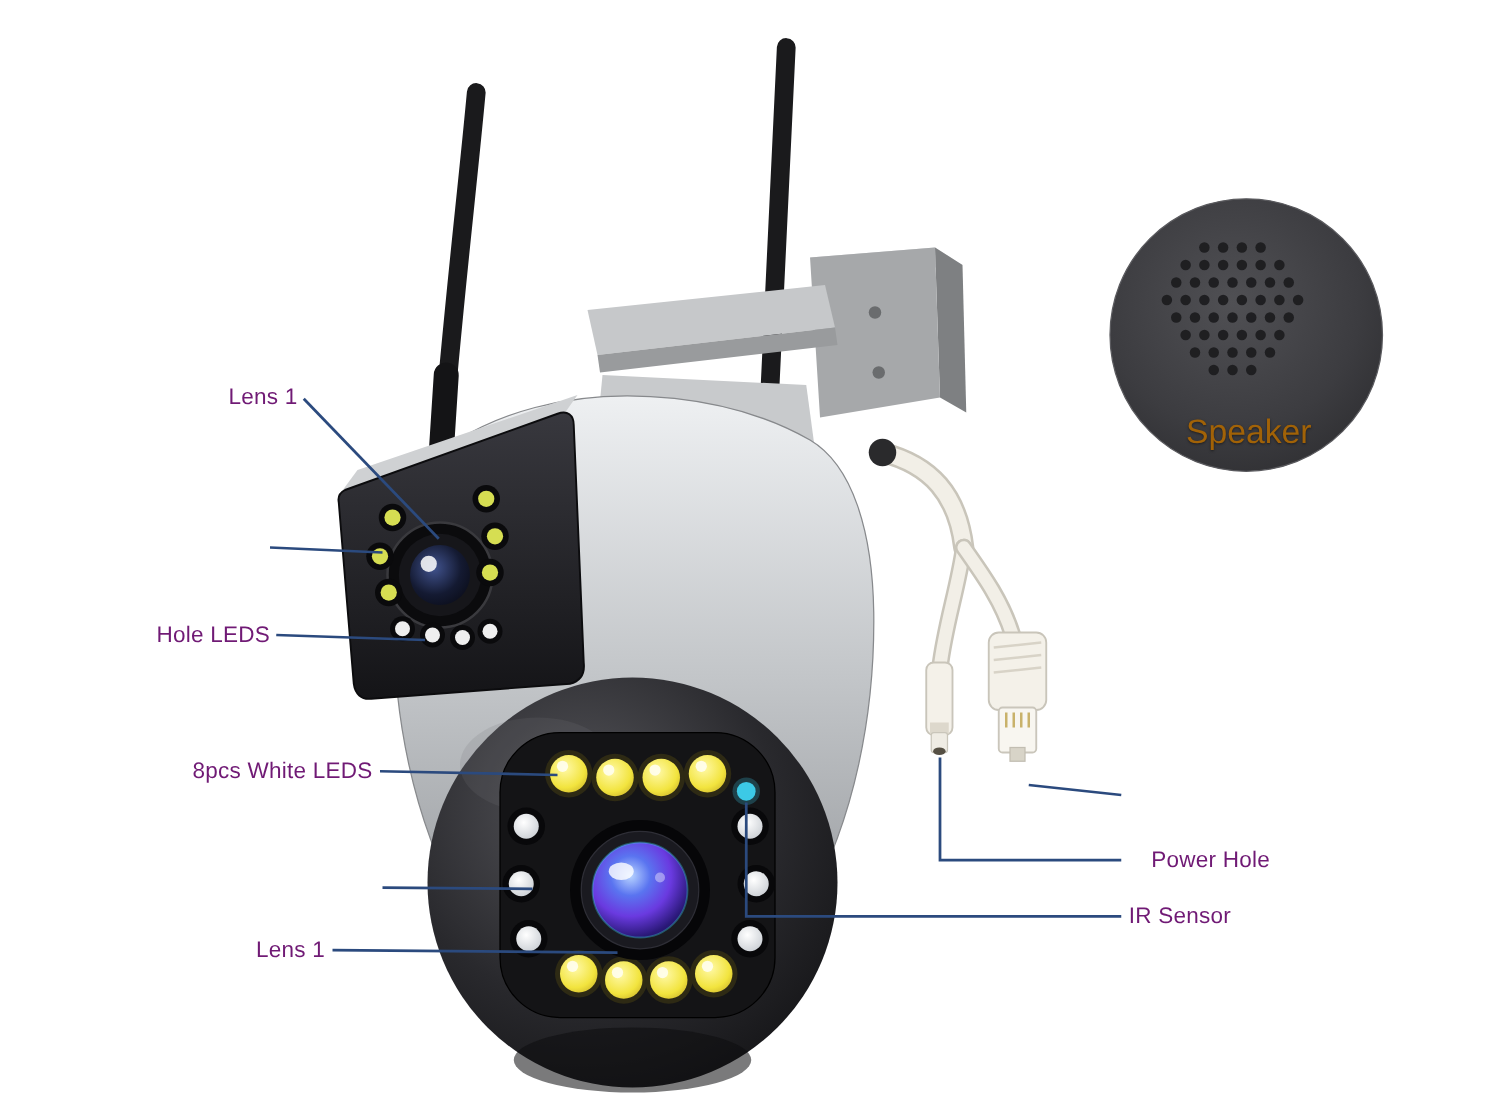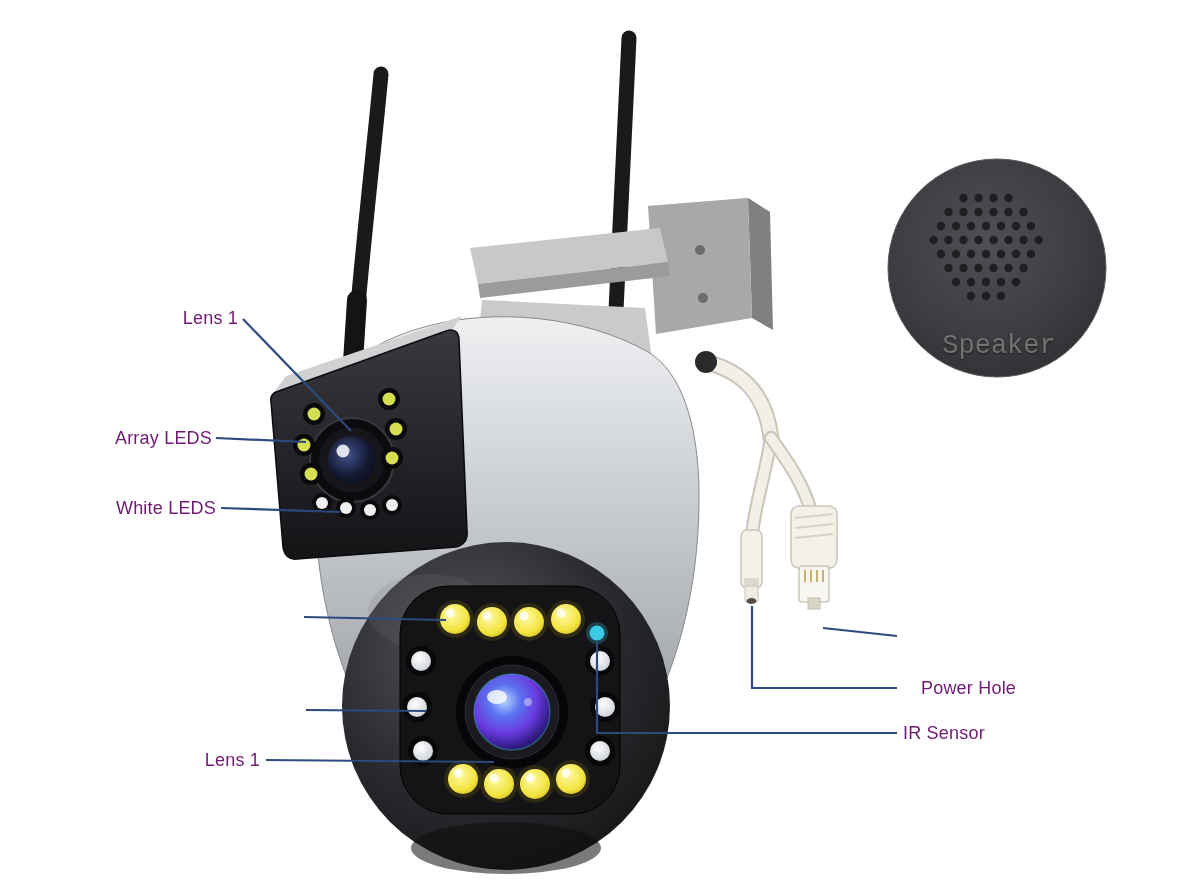--- a/index.html
+++ b/index.html
@@ -17,23 +17,22 @@
     color:#701a75;
     white-space:nowrap;
     transform:translateY(-50%);
     letter-spacing:.2px;
   }
   .lbl.right-align{text-align:right;}
   #speaker-label{
     position:absolute;
     transform:translate(-50%,-50%);
     font-size:27px;
-    color:#737373;
+    color:#a16207;
     text-shadow:0 1px 2px rgba(0,0,0,.5);
-    font-family:Liberation Mono, monospace;
   }
 </style>
 </head>
 <body>
 
 <div id="stage">
 
   <svg id="artwork" width="1200" height="894" viewBox="0 0 1200 894">
     <defs>
       <linearGradient id="silverGrad" x1="0" y1="0" x2="0" y2="1">
@@ -346,24 +345,24 @@
       <line x1="306" y1="710" x2="426" y2="711"></line>
       <line x1="266" y1="760" x2="494" y2="762"></line>
       <line x1="897" y1="636" x2="823" y2="628"></line>
       <polyline points="752,606 752,688 897,688"></polyline>
       <polyline points="597,642 597,733 897,733"></polyline>
     </g>
   </svg>
 
   <div class="lbl right-align" style="right:962px;top:318px;">Lens 1</div>
 
-  <div class="lbl right-align" style="right:988px;top:438px;">Array LEDS</div>
-
-  <div class="lbl right-align" style="right:984px;top:508px;">White LEDS</div>
-
+
+  <div class="lbl right-align" style="right:984px;top:508px;">Hole LEDS</div>
+
+  <div class="lbl right-align" style="right:902px;top:617px;">8pcs White LEDS</div>
 
 
   <div class="lbl right-align" style="right:940px;top:760px;">Lens 1</div>
 
 
   <div class="lbl" style="left:921px;top:688px;">Power Hole</div>
 
   <div class="lbl" style="left:903px;top:733px;">IR Sensor</div>
 
   <div id="speaker-label" style="left:999px;top:346px;">Speaker</div>

